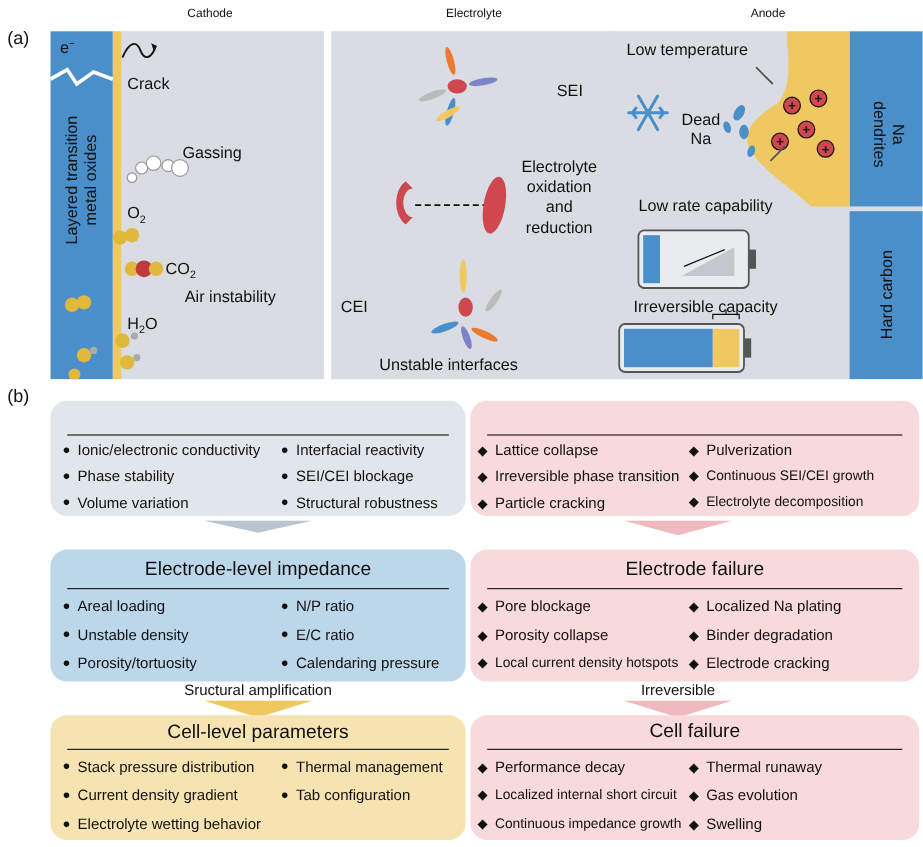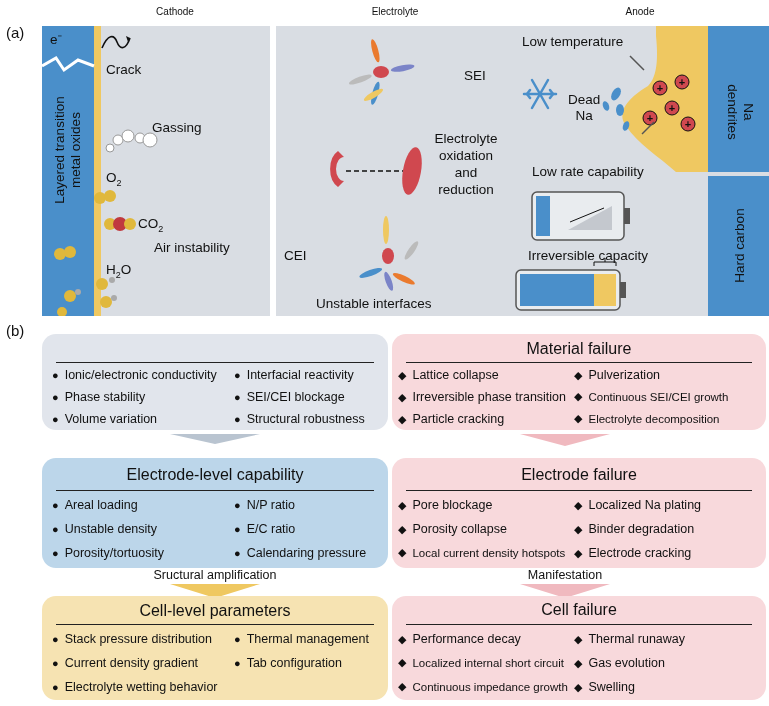--- a/index.html
+++ b/index.html
@@ -178,21 +178,21 @@
 
 <svg class="abs" style="left:40px;top:408px;" width="730" height="200">
   <polygon points="130,26 220,26 175,36" fill="#b9c4d0"></polygon>
   <polygon points="130,176 220,176 175,190" fill="#efc861"></polygon>
   <polygon points="480,26 570,26 525,38" fill="#f0b9bf"></polygon>
   <polygon points="480,176 570,176 525,190" fill="#f0b9bf"></polygon>
 </svg>
 <div class="arrow-label" style="left:160px;top:408px;width:110px;">Property translation</div>
 <div class="arrow-label" style="left:150px;top:568px;width:130px;">Sructural amplification</div>
 <div class="arrow-label" style="left:520px;top:408px;width:90px;">Amplification</div>
-<div class="arrow-label" style="left:515px;top:568px;width:100px;">Manifestation</div>
+<div class="arrow-label" style="left:515px;top:568px;width:100px;">Irreversible</div>
 
 <div class="box" style="left:42px;top:334px;width:346px;height:96px;background:#e1e5ec;">
   <div class="box-rule" style="left:14px;right:14px;top:28px;"></div>
   <div class="item" style="left:10px;top:34px;">
       <span class="b">●</span>
       <span>Ionic/electronic conductivity</span>
     </div>
   <div class="item" style="left:10px;top:56px;">
       <span class="b">●</span>
       <span>Phase stability</span>
@@ -209,21 +209,21 @@
       <span class="b">●</span>
       <span>SEI/CEI blockage</span>
     </div>
   <div class="item" style="left:192px;top:78px;">
       <span class="b">●</span>
       <span>Structural robustness</span>
     </div>
 </div>
 
 <div class="box" style="left:42px;top:458px;width:346px;height:110px;background:#bcd6ea;">
-  <div class="box-title" style="top:8px;">Electrode-level capability</div>
+  <div class="box-title" style="top:8px;">Electrode-level impedance</div>
   <div class="box-rule" style="left:14px;right:14px;top:32px;"></div>
   <div class="item" style="left:10px;top:40px;">
       <span class="b">●</span>
       <span>Areal loading</span>
     </div>
   <div class="item" style="left:10px;top:64px;">
       <span class="b">●</span>
       <span>Unstable density</span>
     </div>
   <div class="item" style="left:10px;top:88px;">
@@ -263,21 +263,20 @@
       <span class="b">●</span>
       <span>Thermal management</span>
     </div>
   <div class="item" style="left:192px;top:60px;">
       <span class="b">●</span>
       <span>Tab configuration</span>
     </div>
 </div>
 
 <div class="box" style="left:392px;top:334px;width:374px;height:96px;background:#f8d9dc;">
-  <div class="box-title" style="top:6px;">Material failure</div>
   <div class="box-rule" style="left:14px;right:14px;top:28px;"></div>
   <div class="item" style="left:6px;top:34px;">
       <span class="b">◆</span>
       <span>Lattice collapse</span>
     </div>
   <div class="item" style="left:6px;top:56px;">
       <span class="b">◆</span>
       <span>Irreversible phase transition</span>
     </div>
   <div class="item" style="left:6px;top:78px;">

